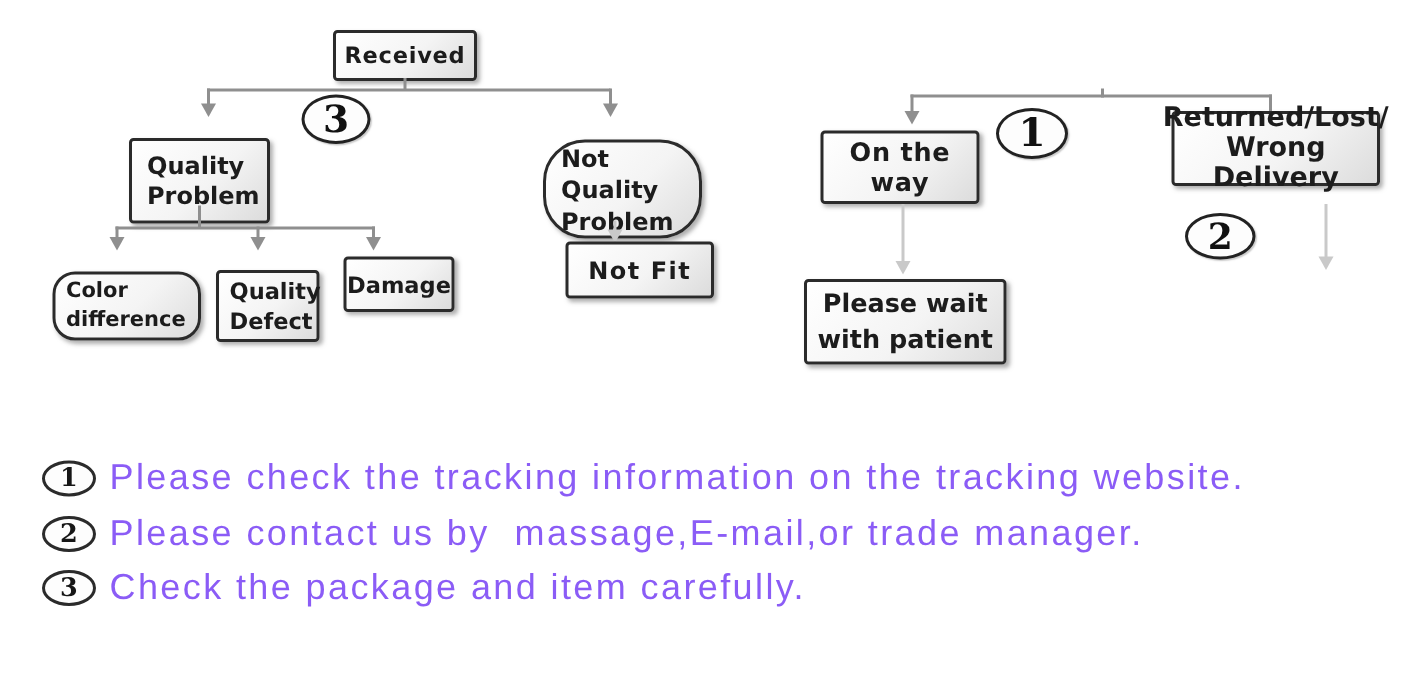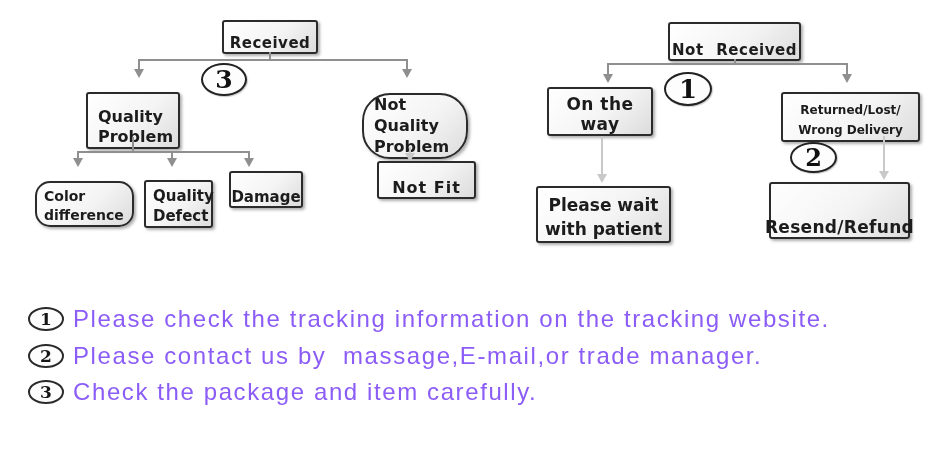--- a/index.html
+++ b/index.html
@@ -6,21 +6,21 @@
   #canvas {
     position:relative; width:950px; height:453px; background:#ffffff;
     overflow:hidden; font-family:"Liberation Sans", sans-serif;
   }
   
   .node {
     position:absolute; box-sizing:border-box;
     border:2px solid #2b2b2b; border-radius:3px;
     background:linear-gradient(135deg,#ffffff 0%,#f4f4f4 55%,#dcdcdc 100%);
     box-shadow:2px 2px 3px rgba(110,110,110,.55);
-    display:flex; flex-direction:column; justify-content:flex-end;
+    display:flex; flex-direction:column; justify-content:center;
     font-family:"DejaVu Sans", sans-serif; font-weight:bold; color:#1c1c1c;
   }
   .node.center { align-items:center; text-align:center; }
   .node.leftpad { align-items:flex-start;margin-top:12px; }
   
   .hline,.vline { position:absolute; background:#8f8f8f; }
   .hline { height:2px; } .vline { width:2px; }
   .vline.light { background:#c9c9c9; }
   
   .arrow {
@@ -100,60 +100,54 @@
   <div class="node center" style="left:229px; top:171px; width:74px; height:37px; font-size:15px;">
     <span>Damage</span>
   </div>
 
   <div class="vline light" style="left:409px; top:147px; height:7px;"></div>
   <div class="arrow light" style="left:405px; top:153px;"></div>
   <div class="node center" style="left:377px; top:161px; width:99px; height:38px; font-size:16px; letter-spacing:1px;">
     <span>Not Fit</span>
   </div>
 
-  <div class="node center" style="left:668px; top:22px; width:133px; height:39px; font-size:15px; letter-spacing:.5px; word-spacing:7px;">
-    <span>Not Received</span>
-  </div>
 
   <div class="vline" style="left:734px; top:59px; height:6px;"></div>
   <div class="hline" style="left:607px; top:63px; width:241px;"></div>
   <div class="vline" style="left:607px; top:63px; height:12px;"></div>
   <div class="arrow" style="left:603px; top:74px;"></div>
   <div class="vline" style="left:846px; top:63px; height:12px;"></div>
   <div class="arrow" style="left:842px; top:74px;"></div>
 
   <div class="badge" style="left:664px; top:72px; width:48px; height:34px; font-size:26px;">
     <span>1</span>
   </div>
 
   <div class="node center" style="left:547px; top:87px; width:106px; height:49px; font-size:17px; letter-spacing:.5px;">
     <span>On the way</span>
   </div>
 
-  <div class="node center" style="left:781px; top:92px; width:139px; height:50px; font-size:12px; line-height:20px;">
+  <div class="node center" style="left:781px; top:74px; width:139px; height:50px; font-size:18px; line-height:20px;">
     <span>Returned/Lost/</span>
     <span>Wrong Delivery</span>
   </div>
 
   <div class="badge" style="left:790px; top:142px; width:47px; height:31px; font-size:24px;">
     <span>2</span>
   </div>
 
   <div class="vline light" style="left:601px; top:136px; height:39px;"></div>
   <div class="arrow light" style="left:597px; top:174px;"></div>
   <div class="node center" style="left:536px; top:186px; width:135px; height:57px; font-size:17px; line-height:24px;">
     <span>Please wait</span>
     <span>with patient</span>
   </div>
 
   <div class="vline light" style="left:883px; top:136px; height:36px;"></div>
   <div class="arrow light" style="left:879px; top:171px;"></div>
-  <div class="node center" style="left:769px; top:182px; width:141px; height:57px; font-size:17px; letter-spacing:.3px;">
-    <span>Resend/Refund</span>
-  </div>
 
   <div class="note-row" style="left:28px; top:305px;">
     <span class="note-bullet">
       <span>1</span>
     </span>
     <span class="note-text">Please check the tracking information on the tracking website.</span>
   </div>
 
   <div class="note-row" style="left:28px; top:342px;">
     <span class="note-bullet">

